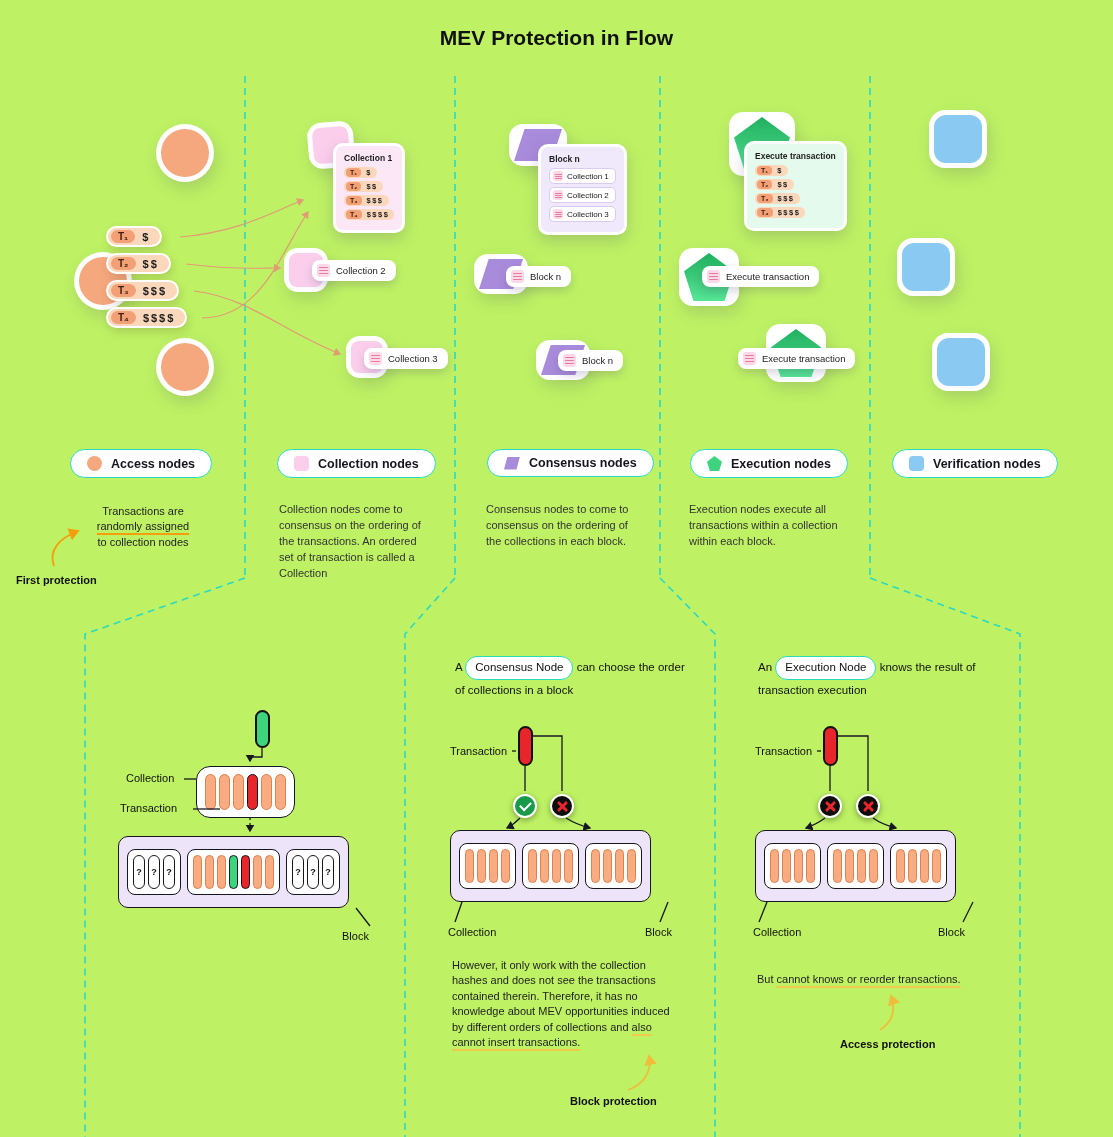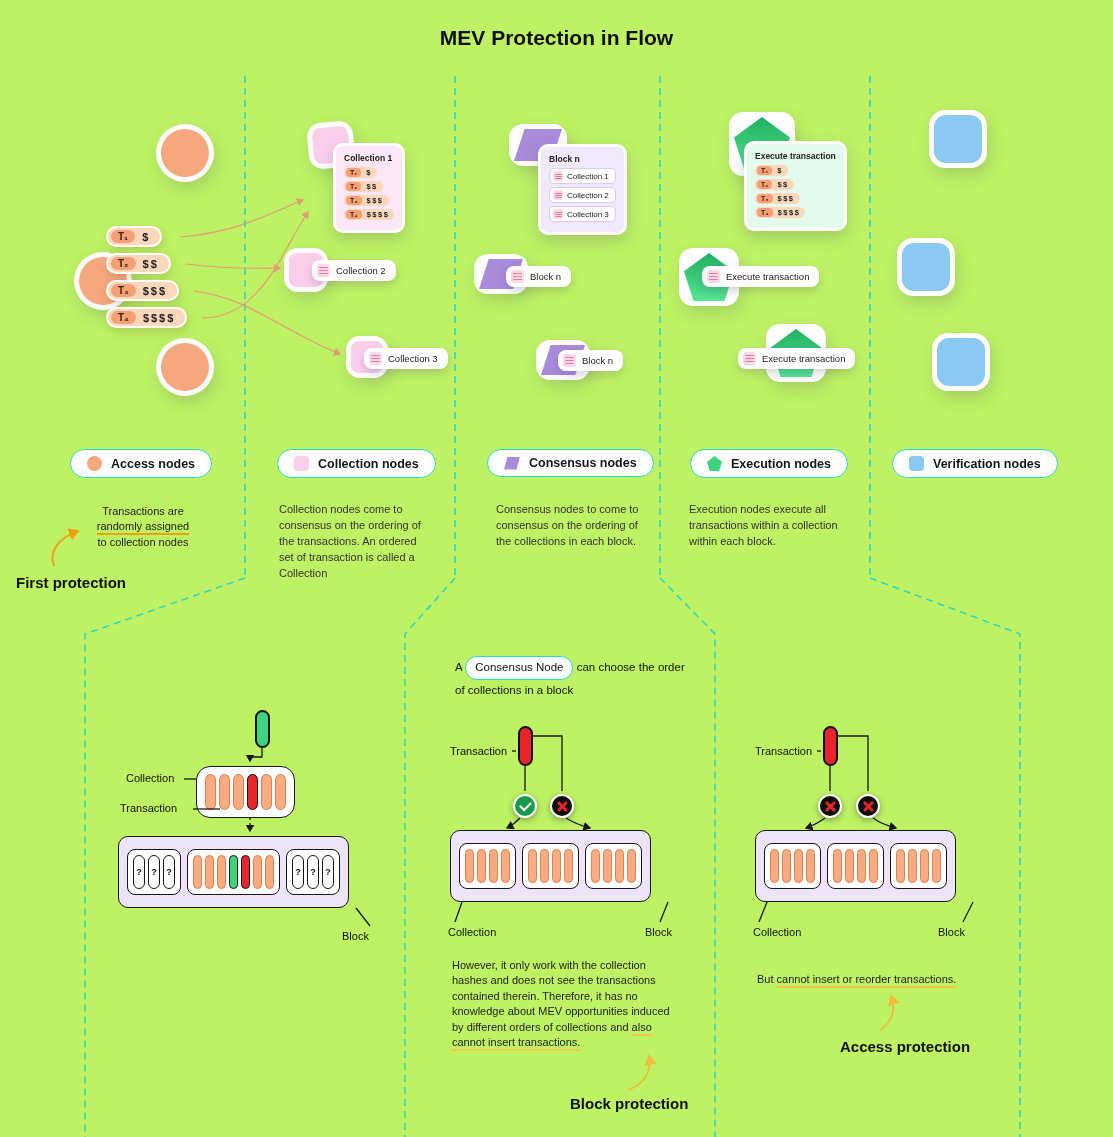--- a/index.html
+++ b/index.html
@@ -47,21 +47,21 @@
   .legend { display:inline-flex; align-items:center; gap:9px; background:#fff; border:1.6px solid #2BD9C2; border-radius:999px; padding:6px 16px; z-index:3; }
   .legend .txt { font-size:12.5px; font-weight:bold; color:#15151f; white-space:nowrap; }
   .ic-circle { width:15px; height:15px; border-radius:50%; background:#F5A87E; }
   .ic-sq-pink { width:15px; height:15px; border-radius:4px; background:#FBCFEC; }
   .ic-trap { width:16px; height:13px; background:#A98BDB; clip-path:polygon(22% 0,100% 0,78% 100%,0 100%); }
   .ic-pent { width:15px; height:15px; background:#3ED47D; clip-path:polygon(50% 0,100% 38%,81% 100%,19% 100%,0 38%); }
   .ic-sq-blue { width:15px; height:15px; border-radius:4px; background:#8AC9F2; }
 
   .desc-sm { font-size:11px; line-height:1.45; color:#333; z-index:2; }
   .desc-md { font-size:11px; line-height:1.4; color:#222; z-index:2; }
-  .prot { font-size:15px; font-weight:bold; color:#111; z-index:2; }
+  .prot { font-size:11px; font-weight:bold; color:#111; z-index:2; }
   .u1 { text-decoration:underline; text-decoration-color:#F59E0B; text-decoration-thickness:2px; text-underline-offset:3px; }
   .u2 { text-decoration:underline; text-decoration-color:#F2C94C; text-decoration-thickness:2px; text-underline-offset:3px; }
 
   
   .heading { font-size:11.5px; line-height:1.9; color:#111; z-index:2; }
   .chip { display:inline-block; border:1.5px solid #2BD9C2; border-radius:999px; padding:0 9px; background:#fff; }
   .lbl { font-size:11px; color:#111; z-index:2; }
   .bigpill { width:15px; border-radius:8px; border:2px solid #111; z-index:3; }
   .bigpill.green { background:#3ED47D; height:38px; }
   .bigpill.red { background:#E8252A; height:40px; }
@@ -290,21 +290,21 @@
         <i></i>
         <i></i>
         <i></i>
       </span>
     <span>Block n</span>
   </div>
   <div class="abs legend" style="left:487px;top:449px;">
     <span class="ic-trap"></span>
     <span class="txt">Consensus nodes</span>
   </div>
-  <div class="abs desc-sm" style="left:496px;top:502px;width:160px;">Consensus nodes to come to consensus on the ordering of the collections in each block.</div>
+  <div class="abs desc-sm" style="left:486px;top:502px;width:160px;">Consensus nodes to come to consensus on the ordering of the collections in each block.</div>
 
   <div class="abs sticker" style="left:729px;top:112px;">
       <div class="pent" style="width:56px;height:54px;"></div>
     </div>
   <div class="abs mini-card green" style="left:744px;top:141px;">
     <div class="mini-title">Execute transaction</div>
     <div class="tx-row">
         <span class="b">T₁</span>
         <span class="a">$</span>
       </div>
@@ -426,20 +426,25 @@
         <div class="pillv o"></div>
     </div>
   </div>
   <div class="abs lbl" style="left:448px;top:926px;">Collection</div>
   <div class="abs lbl" style="left:645px;top:926px;">Block</div>
   <div class="abs desc-md" style="left:452px;top:958px;width:220px;">
     <span>However, it only work with the collection hashes and does not see the transactions contained therein. Therefore, it has no knowledge about MEV opportunities induced by different orders of collections and </span><span class="u2">also cannot insert transactions.</span>
   </div>
   <div class="abs prot" style="left:570px;top:1095px;">Block protection</div>
 
+  <div class="abs heading" style="left:758px;top:656px;width:240px;">
+    <span>An</span>
+    <span class="chip">Execution Node</span>
+    <span>knows the result of transaction execution</span>
+  </div>
   <div class="abs lbl" style="left:755px;top:745px;">Transaction</div>
   <div class="abs bigpill red" style="left:823px;top:726px;"></div>
   <div class="mark cross" style="left:818px;top:794px;"></div>
   <div class="mark cross" style="left:856px;top:794px;"></div>
   <div class="abs block" style="left:755px;top:830px;">
     <div class="grp">
       <div class="pillv o"></div>
         <div class="pillv o"></div>
         <div class="pillv o"></div>
         <div class="pillv o"></div>
@@ -453,17 +458,17 @@
     <div class="grp">
       <div class="pillv o"></div>
         <div class="pillv o"></div>
         <div class="pillv o"></div>
         <div class="pillv o"></div>
     </div>
   </div>
   <div class="abs lbl" style="left:753px;top:926px;">Collection</div>
   <div class="abs lbl" style="left:938px;top:926px;">Block</div>
   <div class="abs desc-md" style="left:757px;top:972px;width:260px;">
-    <span>But </span><span class="u2">cannot insert or reorder transactions.</span>
+    <span>But </span><span class="u2">cannot knows or reorder transactions.</span>
   </div>
   <div class="abs prot" style="left:840px;top:1038px;">Access protection</div>
 
 </div>
 
 </body></html>

